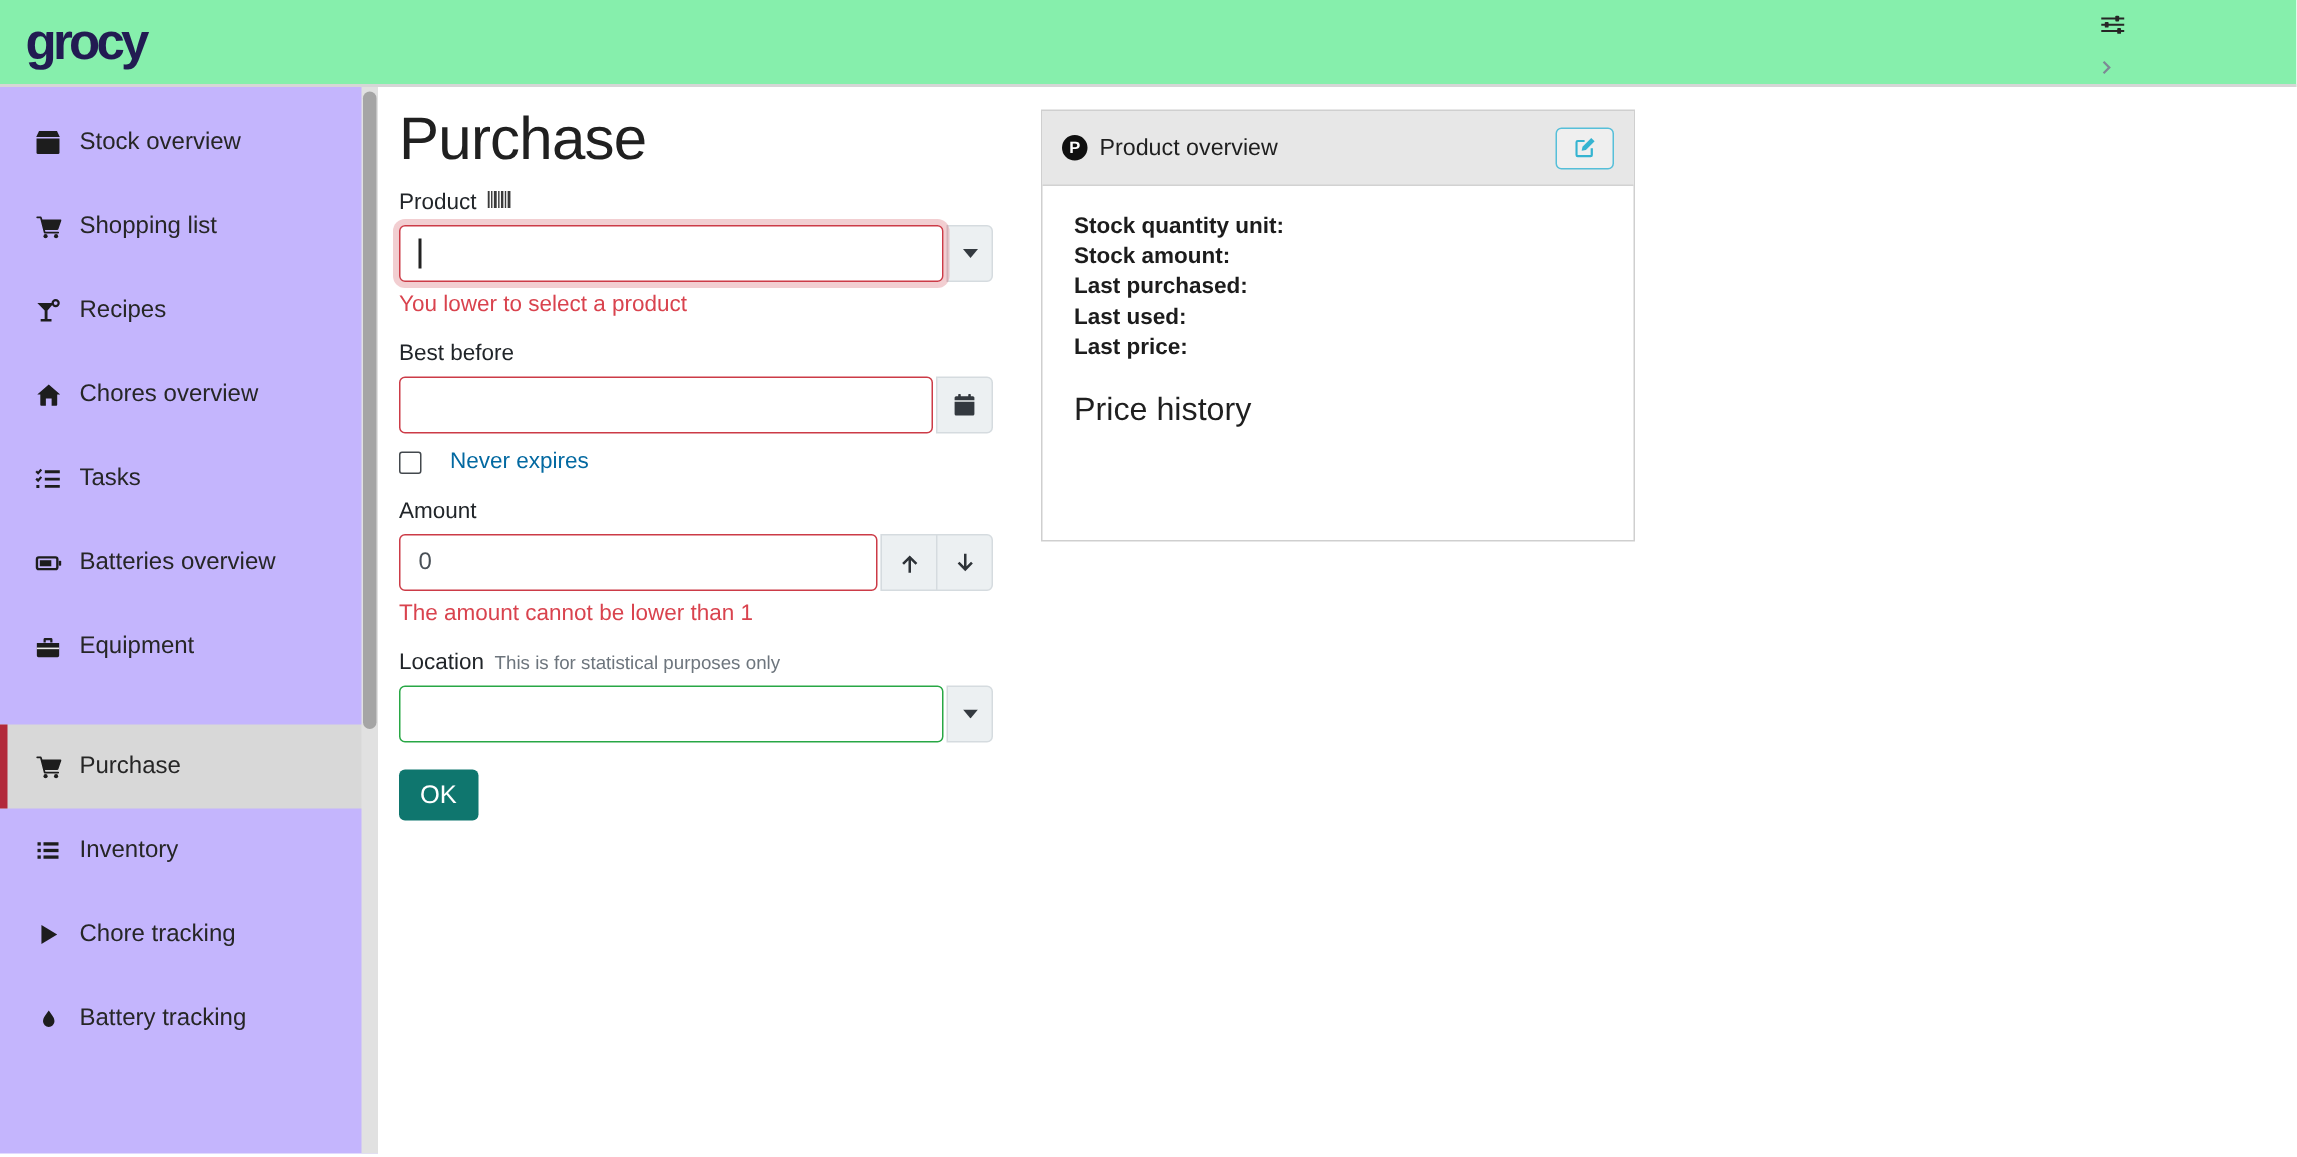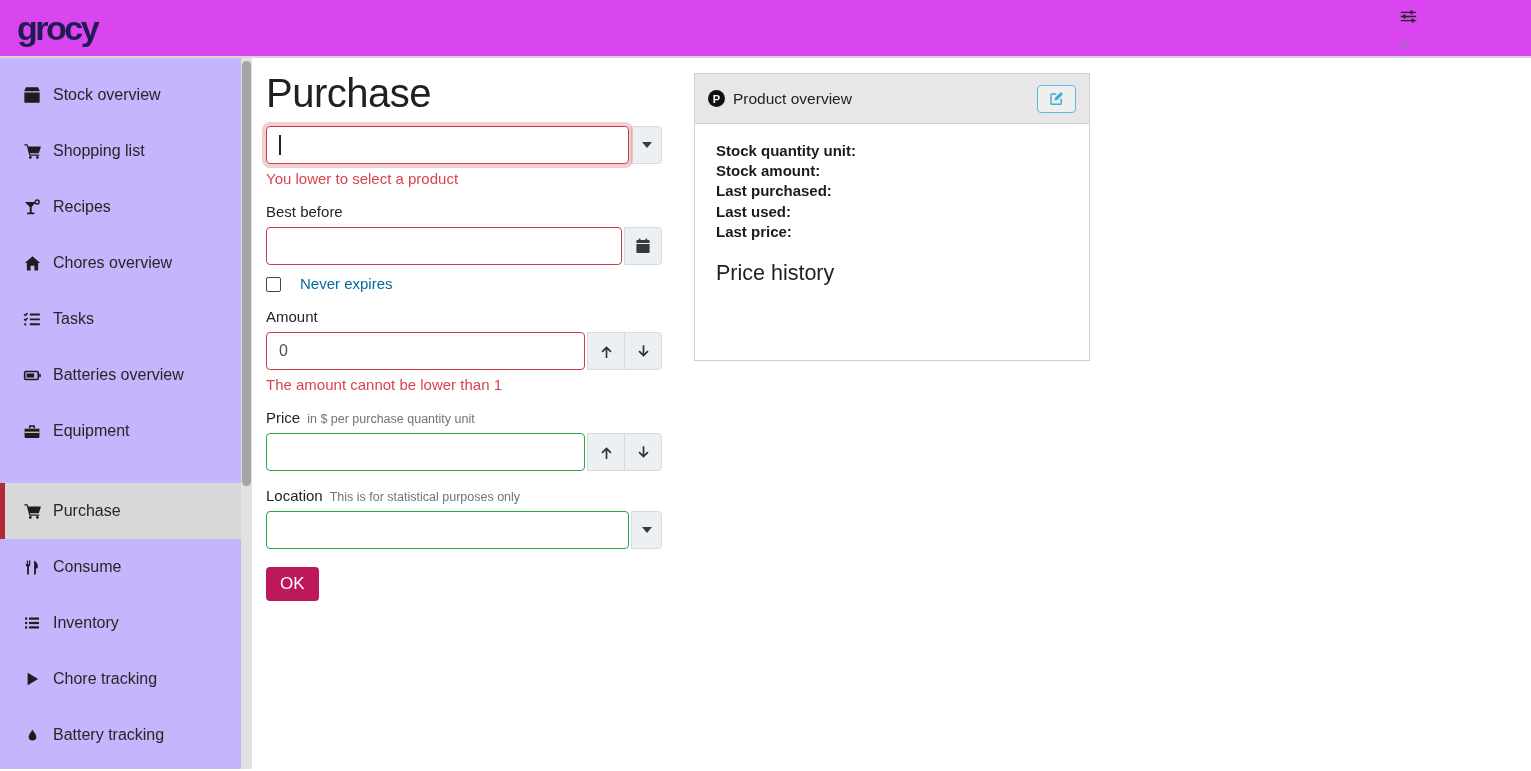--- a/index.html
+++ b/index.html
@@ -1,21 +1,21 @@
 <!DOCTYPE html>
 <html><head>
 <meta charset="utf-8">
 <style>
   * { box-sizing: border-box; margin: 0; padding: 0; }
   html,body { width:1531px; height:771px; overflow:hidden; }
   body { font-family:"Liberation Sans","DejaVu Sans",sans-serif; background:#fff; color:#212529; }
   svg { display:block; }
 
   
-  .navbar { height:58px; background:#d946ef; border-bottom:2px solid #d6d6d6;
+  .navbar { height:58px; background:#86efac; border-bottom:2px solid #d6d6d6;
             display:flex; align-items:center; justify-content:space-between; padding:0 22px 0 17px; }
   .logo { font-size:34px; font-weight:800; letter-spacing:-2.5px; color:#221b52; line-height:1; }
   .nav-right { display:flex; align-items:flex-start; gap:14px; color:#2b2b2b;flex-direction:column; }
   .nav-user { display:flex; align-items:center; gap:8px; font-size:17px; color:#262626; cursor:pointer; }
   .nav-ico { color:#262626; cursor:pointer; }
   .chev { color:#7d8995; }
 
   
   .content { display:flex; height:711px; }
 
@@ -51,21 +51,21 @@
   .grp-btn { width:38px; background:#ecf0f2; border:1px solid #d5dbdf; display:flex; align-items:center;
              justify-content:center; color:#33393f; cursor:pointer; }
   .grp-btn.narrow { width:31px; }
   .grp-btn:last-child { border-radius:0 4px 4px 0; }
   .grp-btn + .grp-btn { margin-left:-1px; }
 
   .err { color:#d9434e; font-size:15px; margin-top:6px; }
   .chk-row { display:flex; align-items:flex-end; gap:19px; margin-top:10px; font-size:15px; color:#0369a1; }
   .chk { width:15px; height:15px; border:1.5px solid #43484d; border-radius:2px; background:#fff; cursor:pointer; }
 
-  .ok-btn { margin-top:2px; background:#be185d; color:#fff; border:none; border-radius:4px;
+  .ok-btn { margin-top:2px; background:#0f766e; color:#fff; border:none; border-radius:4px;
             font-size:17px; padding:7px 14px; cursor:pointer; font-family:inherit; }
 
   
   .card { position:absolute; left:442px; top:15px; width:396px; height:288px; background:#fff; border:1px solid #cfcfcf; }
   .card-head { height:50px; background:#e7e7e7; border-bottom:1px solid #d2d2d2; display:flex;
                align-items:center; justify-content:space-between; padding:0 13px; }
   .card-title { display:flex; align-items:center; gap:8px; font-size:15.5px; color:#1f1f1f; }
   .p-icon { width:17px; height:17px; border-radius:50%; background:#101010; color:#fff; font-weight:700;
             font-size:11px; display:flex; align-items:center; justify-content:center; flex:none; }
   .edit-btn { width:39px; height:28px; border:1.5px solid #56bfd9; border-radius:4px; background:rgba(255,255,255,.35);
@@ -203,29 +203,20 @@
       <span class="icon">
         <svg width="19" height="17" viewBox="0 0 16 16" fill="currentColor">
             <path d="M.8 1.2h2.2c.22 0 .42.15.48.36L4 3.2h11.4c.34 0 .58.33.47.66l-1.8 5.2a.9.9 0 01-.85.6H5.6l.3 1.1h8a.6.6 0 110 1.2H5.5a.6.6 0 01-.58-.44L2.6 2.4H.8a.6.6 0 110-1.2z"></path>
             <circle cx="6" cy="13.6" r="1.3"></circle>
             <circle cx="12.6" cy="13.6" r="1.3"></circle>
           </svg>
       </span>
       <span>Purchase</span>
     </div>
 
-    <div class="nav-item">
-      <span class="icon">
-        <svg width="16" height="17" viewBox="0 0 16 16" fill="currentColor">
-            <path d="M1.8 1v4.2c0 .85.55 1.56 1.3 1.8v7.3a.9.9 0 001.8 0V7c.75-.24 1.3-.95 1.3-1.8V1H5v3.8h-.9V1H2.9v3.8H2z"></path>
-            <path d="M9.9 1c2.6 1.2 4 3.6 4 6 0 1.2-.9 2-2 2.2v5.1a.9.9 0 01-1.8 0V1z"></path>
-          </svg>
-      </span>
-      <span>Consume</span>
-    </div>
 
     <div class="nav-item">
       <span class="icon">
         <svg width="18" height="16" viewBox="0 0 16 16" fill="currentColor">
             <rect x="1" y="2.5" width="2.2" height="2.2"></rect>
             <rect x="1" y="6.9" width="2.2" height="2.2"></rect>
             <rect x="1" y="11.3" width="2.2" height="2.2"></rect>
             <rect x="5" y="2.5" width="10" height="2.2"></rect>
             <rect x="5" y="6.9" width="10" height="2.2"></rect>
             <rect x="5" y="11.3" width="10" height="2.2"></rect>
@@ -257,20 +248,34 @@
     </div>
   </div>
 
   <div class="main">
     <h1 class="page-title">Purchase</h1>
 
     <div class="form-col">
 
       
       <div class="field">
+        <div class="f-label">
+          <span>Product</span>
+          <span>
+            <svg width="17" height="12" viewBox="0 0 18 12" fill="#3a3a3a">
+                <rect x="0" width="1.5" height="12"></rect>
+                <rect x="2.5" width="1" height="12"></rect>
+                <rect x="4.5" width="2" height="12"></rect>
+                <rect x="7.5" width="1" height="12"></rect>
+                <rect x="9.5" width="1.7" height="12"></rect>
+                <rect x="12.2" width="1" height="12"></rect>
+                <rect x="14.2" width="2" height="12"></rect>
+              </svg>
+          </span>
+        </div>
         <div class="igroup">
           <div class="inp-wrap glow">
             <input class="f-input b-red" type="text" value="" style="">
             <span class="caret-bar"></span>
           </div>
           <div class="append">
             <div class="grp-btn narrow">
               <span>
                 <svg width="10" height="6" viewBox="0 0 10 6" fill="#343a40">
                     <path d="M0 0h10L5 6z"></path>
@@ -333,47 +338,20 @@
                     <path d="M7.1 1.2v8.9L3.9 6.9 2.6 8.2 8 13.6l5.4-5.4-1.3-1.3-3.2 3.2V1.2z"></path>
                   </svg>
               </span>
             </div>
           </div>
         </div>
         <div class="err">The amount cannot be lower than 1</div>
       </div>
 
       
-      <div class="field">
-        <div class="f-label">
-          <span>Price</span>
-          <span class="hint">in $ per purchase quantity unit</span>
-        </div>
-        <div class="igroup">
-          <div class="inp-wrap">
-            <input class="f-input b-green" type="text" value="" style="">
-          </div>
-          <div class="append">
-            <div class="grp-btn">
-              <span>
-                <svg width="15" height="15" viewBox="0 0 16 16" fill="#2e3338">
-                    <path d="M7.1 14.8V5.9L3.9 9.1 2.6 7.8 8 2.4l5.4 5.4-1.3 1.3-3.2-3.2v8.9z"></path>
-                  </svg>
-              </span>
-            </div>
-            <div class="grp-btn">
-              <span>
-                <svg width="15" height="15" viewBox="0 0 16 16" fill="#2e3338">
-                    <path d="M7.1 1.2v8.9L3.9 6.9 2.6 8.2 8 13.6l5.4-5.4-1.3-1.3-3.2 3.2V1.2z"></path>
-                  </svg>
-              </span>
-            </div>
-          </div>
-        </div>
-      </div>
 
       
       <div class="field">
         <div class="f-label">
           <span>Location</span>
           <span class="hint">This is for statistical purposes only</span>
         </div>
         <div class="igroup">
           <div class="inp-wrap">
             <input class="f-input b-green" type="text" value="" style="">

